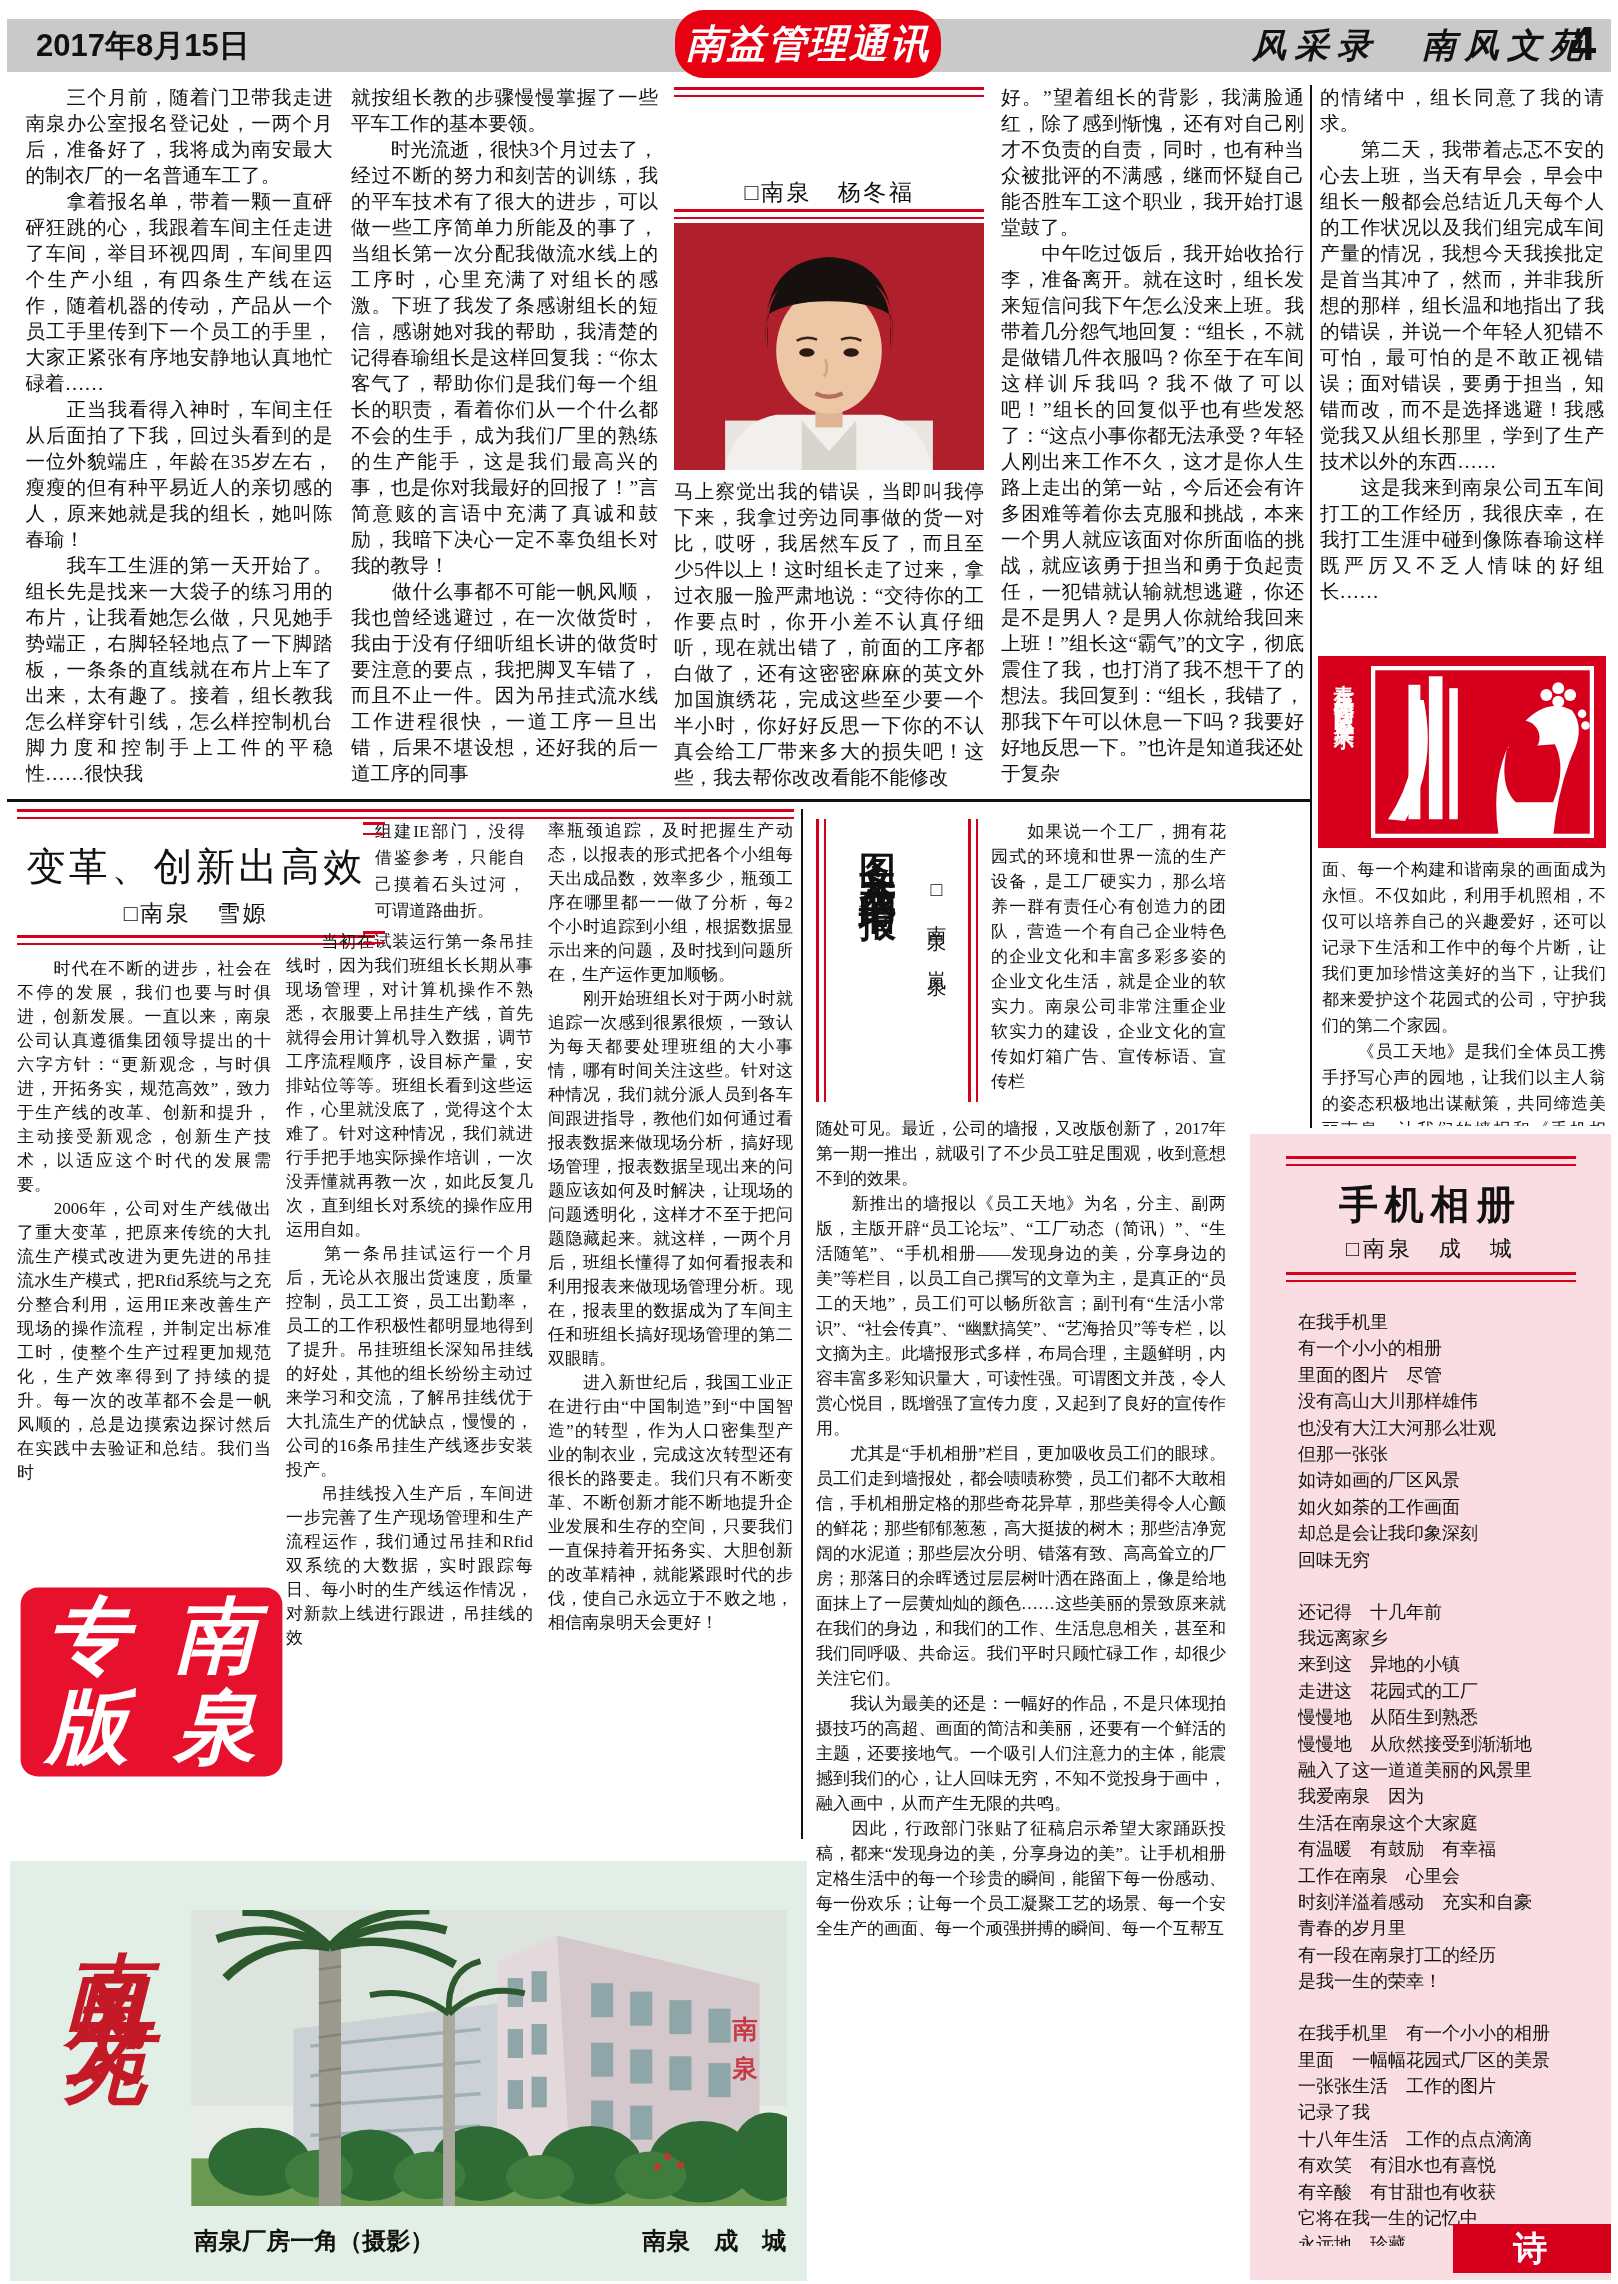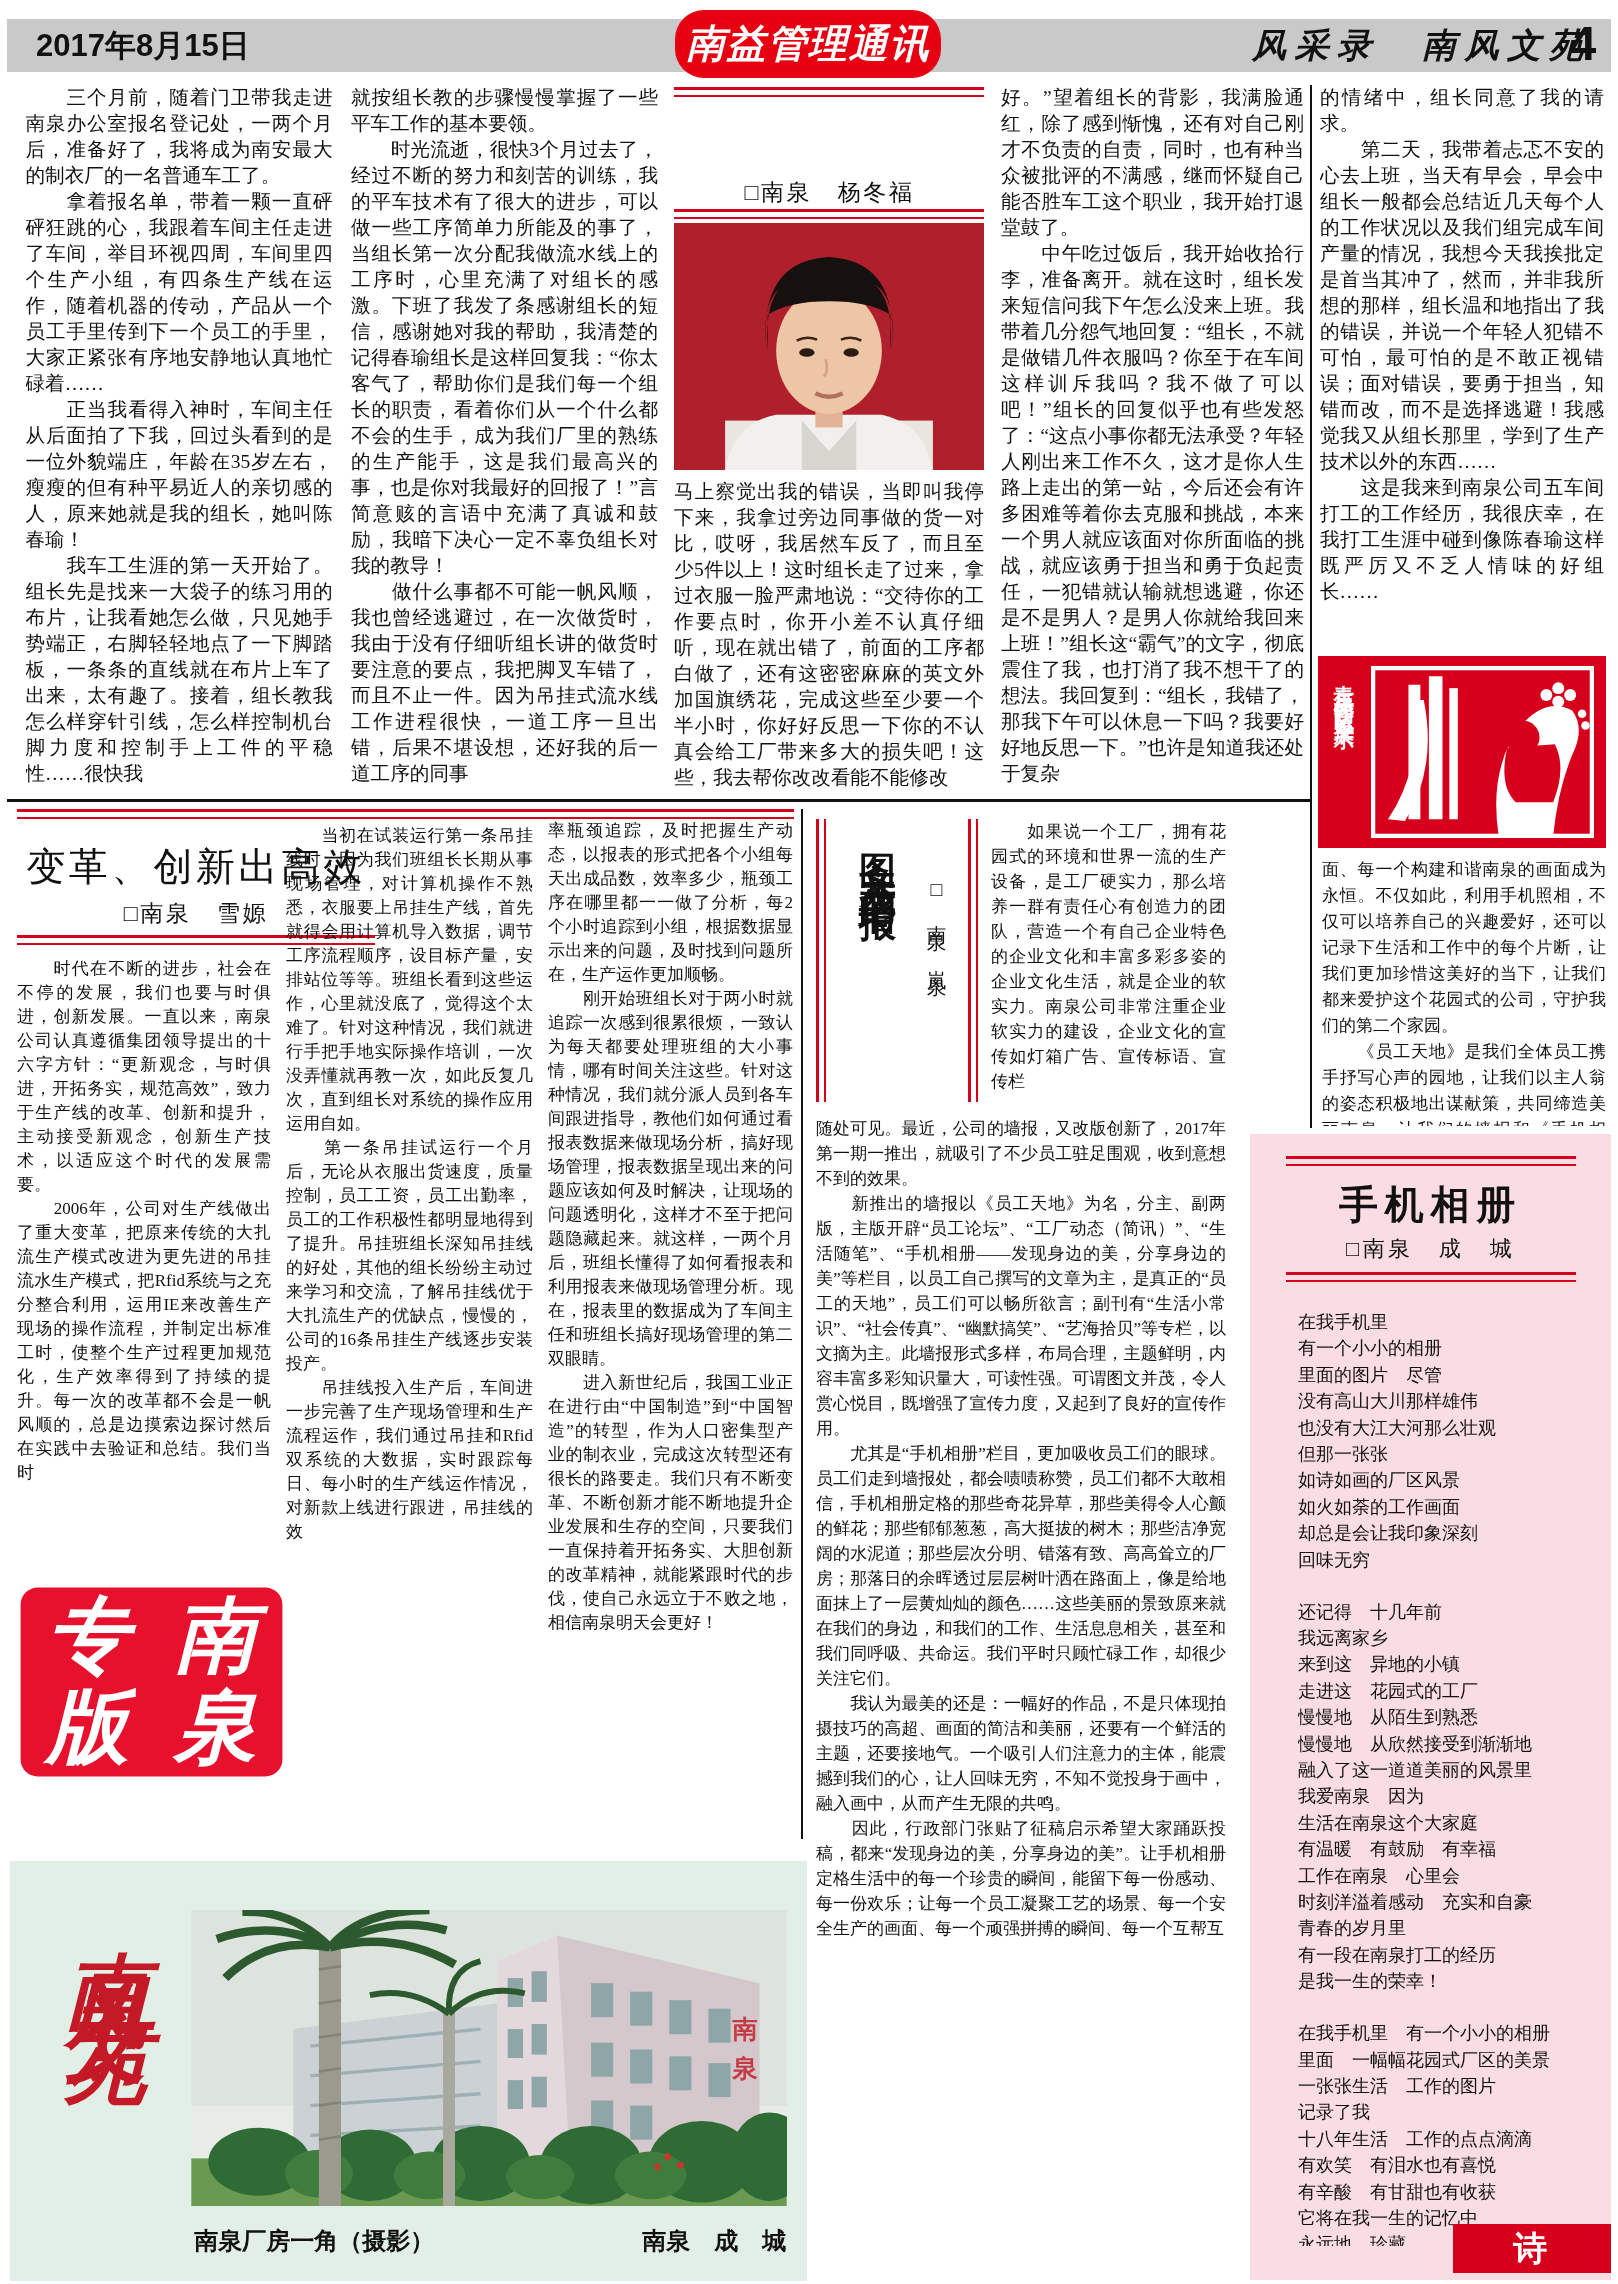--- a/index.html
+++ b/index.html
@@ -146,20 +146,25 @@
   <div class="abs h2-title" style="left:17px;top:840px;width:358px;">变革、创新出高效</div>
   <div class="abs byline" style="left:17px;top:898px;width:358px;">□南泉　雪嫄</div>
   <div class="abs redrule" style="left:17px;top:935px;width:358px;"></div>
 
   <div class="abs col m-col" style="left:17px;top:957px;width:254px;height:606px;">
       <p>　　时代在不断的进步，社会在不停的发展，我们也要与时俱进，创新发展。一直以来，南泉公司认真遵循集团领导提出的十六字方针：“更新观念，与时俱进，开拓务实，规范高效”，致力于生产线的改革、创新和提升，主动接受新观念，创新生产技术，以适应这个时代的发展需要。</p>
       <p>　　2006年，公司对生产线做出了重大变革，把原来传统的大扎流生产模式改进为更先进的吊挂流水生产模式，把Rfid系统与之充分整合利用，运用IE来改善生产现场的操作流程，并制定出标准工时，使整个生产过程更加规范化，生产效率得到了持续的提升。每一次的改革都不会是一帆风顺的，总是边摸索边探讨然后在实践中去验证和总结。我们当时</p>
     </div>
 
   <div class="abs" style="left:286px;top:819px;width:247px;height:1010px;overflow:hidden;">
+    <div class="pq">
+      <span class="pqmark" style="top:3.4px;"></span>
+      <span class="pqmark" style="top:112px;"></span>
+      <span>组建IE部门，没得借鉴参考，只能自己摸着石头过河，可谓道路曲折。</span>
+    </div>
     <div class="col m-col" style="margin-top:5.1px;">
         <p>　　当初在试装运行第一条吊挂线时，因为我们班组长长期从事现场管理，对计算机操作不熟悉，衣服要上吊挂生产线，首先就得会用计算机导入数据，调节工序流程顺序，设目标产量，安排站位等等。班组长看到这些运作，心里就没底了，觉得这个太难了。针对这种情况，我们就进行手把手地实际操作培训，一次没弄懂就再教一次，如此反复几次，直到组长对系统的操作应用运用自如。</p>
         <p>　　第一条吊挂试运行一个月后，无论从衣服出货速度，质量控制，员工工资，员工出勤率，员工的工作积极性都明显地得到了提升。吊挂班组长深知吊挂线的好处，其他的组长纷纷主动过来学习和交流，了解吊挂线优于大扎流生产的优缺点，慢慢的，公司的16条吊挂生产线逐步安装投产。</p>
         <p>　　吊挂线投入生产后，车间进一步完善了生产现场管理和生产流程运作，我们通过吊挂和Rfid双系统的大数据，实时跟踪每日、每小时的生产线运作情况，对新款上线进行跟进，吊挂线的效</p>
       </div>
   </div>
 
   <div class="abs col m-col" style="left:548px;top:819px;width:245px;height:1010px;">
       <p>率瓶颈追踪，及时把握生产动态，以报表的形式把各个小组每天出成品数，效率多少，瓶颈工序在哪里都一一做了分析，每2个小时追踪到小组，根据数据显示出来的问题，及时找到问题所在，生产运作更加顺畅。</p>
       <p>　　刚开始班组长对于两小时就追踪一次感到很累很烦，一致认为每天都要处理班组的大小事情，哪有时间关注这些。针对这种情况，我们就分派人员到各车间跟进指导，教他们如何通过看报表数据来做现场分析，搞好现场管理，报表数据呈现出来的问题应该如何及时解决，让现场的问题透明化，这样才不至于把问题隐藏起来。就这样，一两个月后，班组长懂得了如何看报表和利用报表来做现场管理分析。现在，报表里的数据成为了车间主任和班组长搞好现场管理的第二双眼睛。</p>

